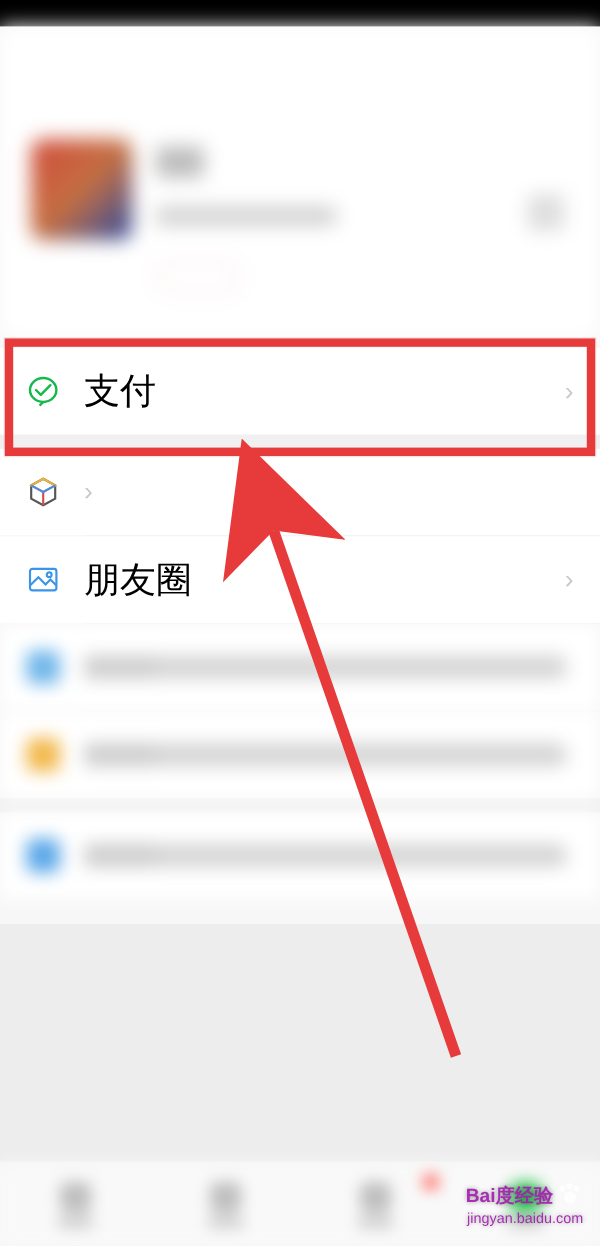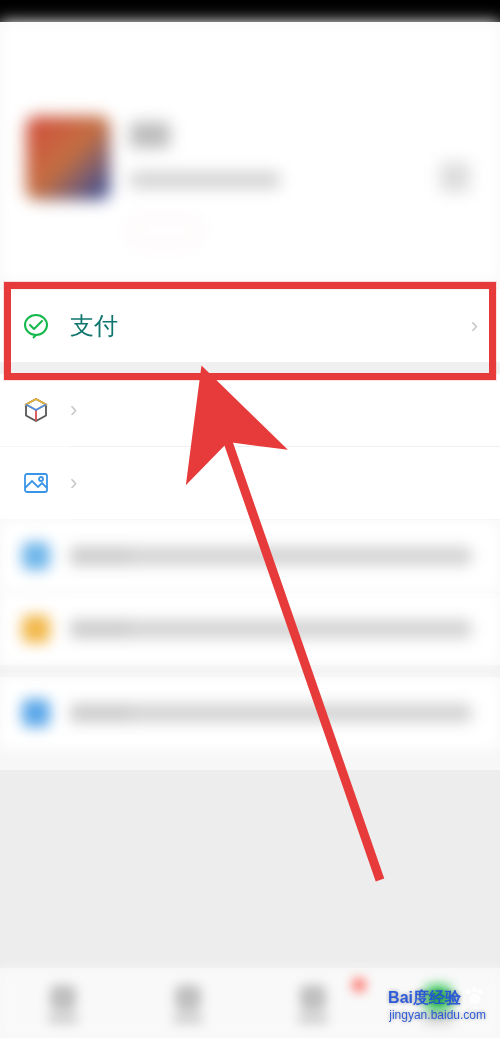--- a/index.html
+++ b/index.html
@@ -37,22 +37,22 @@
       align-items: center;
       padding: 0 22px;
       position: relative;
     }
     .row .icon {
       width: 28px; height: 28px;
       margin-right: 20px;
       flex-shrink: 0;
     }
     .row .label {
-      font-size: 24px;
-      color: #0f766e;
+      font-size: 30px;
+      color: #000000;
       flex: 1;
     }
     .row .chevron {
       color: #c9c9c9;
       font-size: 22px;
     }
     .gap-s { height: 10px; background: #f0f0f0; }
     .divider { height: 1px; background: #f0f0f0; margin-left: 70px; }
     .blur-row { filter: blur(7px); }
     .blur-row .label { color:#777; background:#d6d6d6; border-radius:6px; height:20px; width:70px; }
@@ -104,21 +104,21 @@
       width:500px; height:1038px;
       z-index:30;
       pointer-events:none;
     }
 
     
     .watermark{
       position:absolute;
       right:14px; bottom:14px;
       z-index:40;
-      color:#1d4ed8;
+      color:#a21caf;
       font-size:12px;
       text-align:right;
       line-height:1.3;
       opacity:0.92;
       text-shadow:0 0 4px rgba(0,0,0,0.4);
       font-family: Arial, sans-serif;
     }
     .watermark .l1{font-size:16px; font-weight:bold;}
     .watermark .paw{
       display:inline-block;
@@ -179,20 +179,21 @@
   </div>
   <div class="divider"></div>
   <div class="row">
     <span class="icon">
       <svg viewBox="0 0 28 28" width="28" height="28" fill="none" stroke="#3a95e8" stroke-width="1.8">
         <rect x="3" y="5" width="22" height="18" rx="2"></rect>
         <path d="M3 19 L10 12 L16 18 L20 14 L25 19"></path>
         <circle cx="19" cy="10" r="2"></circle>
       </svg>
     </span>
+    <span class="label">朋友圈</span>
     <span class="chevron">›</span>
   </div>
   <div class="divider"></div>
 
   <div class="row blur-row">
     <span class="icon fake" style="background:#6fb6ea;"></span>
     <span class="label">
         <span class="fake-label"></span>
       </span>
     <span class="chevron">›</span>

